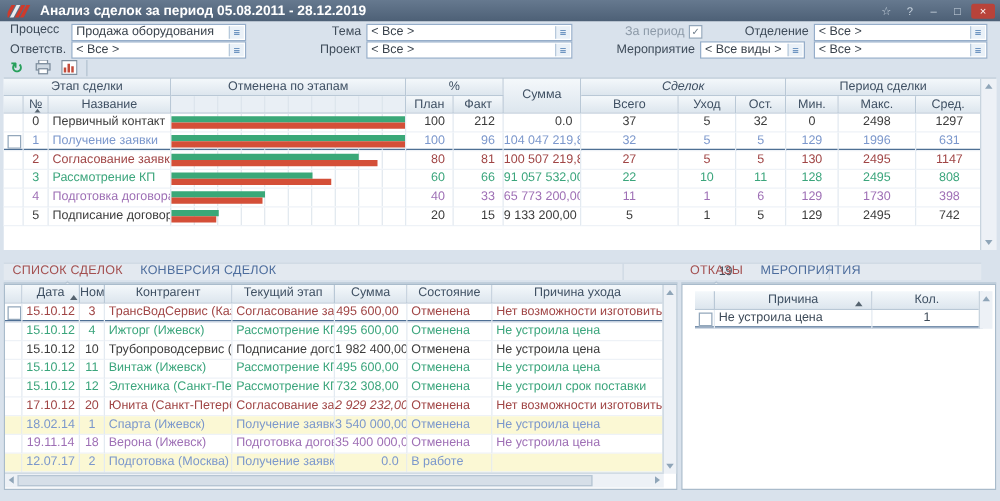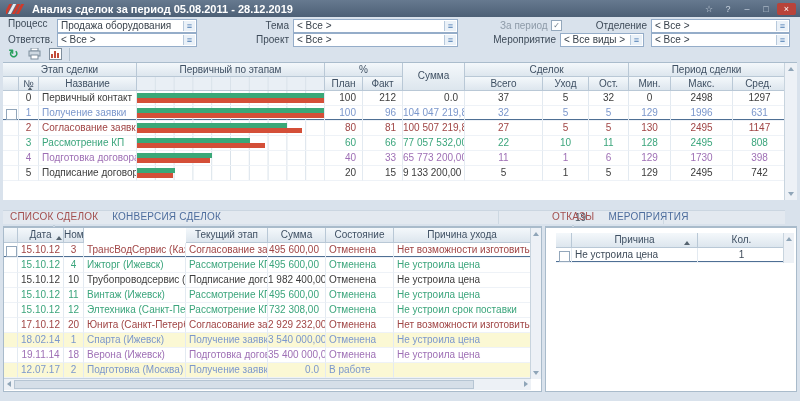--- a/index.html
+++ b/index.html
@@ -122,24 +122,24 @@
           <rect x="5" y="3" width="2" height="7" fill="#c24b3a"></rect>
           <rect x="8" y="5" width="2" height="5" fill="#c24b3a"></rect>
         </svg>
     </span>
     <span class="tsep"></span>
   </div>
 
   <div class="grid">
 
     <div class="hc" style="left:0;top:0;width:134px;">Этап сделки</div>
-    <div class="hc" style="left:134px;top:0;width:188px;">Первичный по этапам</div>
+    <div class="hc" style="left:134px;top:0;width:188px;">Отменена по этапам</div>
     <div class="hc" style="left:322px;top:0;width:78px;">%</div>
     <div class="hc tall" style="left:400px;top:0;width:62px;">Сумма</div>
-    <div class="hc" style="left:462px;top:0;width:164px;">Сделок</div>
+    <div class="hc" style="left:462px;top:0;width:164px;font-style:italic;">Сделок</div>
     <div class="hc" style="left:626px;top:0;width:156px;">Период сделки</div>
 
     <div class="hc" style="left:0;top:14px;width:16px;"></div>
     <div class="hc" style="left:16px;top:14px;width:20px;">№<span class="tri sort" style="left:8px;top:10px;"></span></div>
     <div class="hc" style="left:36px;top:14px;width:98px;">Название</div>
     <div class="hc barsbg" style="left:134px;top:14px;width:188px;background-color:#e9eff5;"></div>
     <div class="hc" style="left:322px;top:14px;width:38px;">План</div>
     <div class="hc" style="left:360px;top:14px;width:40px;">Факт</div>
     <div class="hc" style="left:462px;top:14px;width:78px;">Всего</div>
     <div class="hc" style="left:540px;top:14px;width:46px;">Уход</div>
@@ -206,21 +206,21 @@
         <div class="trow c-green">
           <div class="tc ac" style="width: 16px;"></div>
           <div class="tc ac" style="width: 20px;">3</div>
           <div class="tc al" style="width: 98px;">Рассмотрение КП</div>
           <div class="tc barsbg" style="width: 188px;">
             <div class="bar g" style="width: 112.8px; background: rgb(58, 168, 120);"></div>
             <div class="bar r" style="width: 127.84px; background: rgb(212, 79, 56);"></div>
           </div>
           <div class="tc ar" style="width: 38px;">60</div>
           <div class="tc ar" style="width: 40px;">66</div>
-          <div class="tc ar" style="width: 62px;">77 057 532,00</div>
+          <div class="tc ar" style="width: 62px;">91 057 532,00</div>
           <div class="tc ac" style="width: 78px;">22</div>
           <div class="tc ac" style="width: 46px;">10</div>
           <div class="tc ac" style="width: 40px;">11</div>
           <div class="tc ac" style="width: 42px;">128</div>
           <div class="tc ac" style="width: 62px;">2495</div>
           <div class="tc ac" style="width: 54px;">808</div>
         </div>
         <div class="trow c-purple">
           <div class="tc ac" style="width: 16px;"></div>
           <div class="tc ac" style="width: 20px;">4</div>
@@ -278,20 +278,21 @@
 
   <div class="tabs" style="left:545px;width:252px;">
     <span class="tab act">ОТКАЗЫ<span class="wedge"></span></span>
     <span class="tab inact">МЕРОПРИЯТИЯ</span>
   </div>
 
   <div class="panel" style="left:3px;width:539px;">
     <div class="bhc" style="left:0;top:0;width:14px;"></div>
     <div class="bhc" style="left:14px;top:0;width:46px;">Дата<span class="tri sort" style="left:38px;top:8px;"></span></div>
     <div class="bhc" style="left:60px;top:0;width:20px;">Ном</div>
+    <div class="bhc" style="left:80px;top:0;width:102px;">Контрагент</div>
     <div class="bhc" style="left:182px;top:0;width:82px;">Текущий этап</div>
     <div class="bhc" style="left:264px;top:0;width:58px;">Сумма</div>
     <div class="bhc" style="left:322px;top:0;width:68px;">Состояние</div>
     <div class="bhc" style="left:390px;top:0;width:137px;">Причина ухода</div>
     <div class="brows" style="top:15px;width:527px;">
         <div class="trow c-maroon cur">
           <div class="tc ac" style="width: 14px;"><span class="cbx" style="margin: 2px 0px 0px 2px;"></span></div>
           <div class="tc ac" style="width: 46px;">15.10.12</div>
           <div class="tc ac" style="width: 20px;">3</div>
           <div class="tc al" style="width: 102px;">ТрансВодСервис (Казань)</div>
@@ -339,21 +340,21 @@
           <div class="tc ar" style="width: 58px;">732 308,00</div>
           <div class="tc al" style="width: 68px;">Отменена</div>
           <div class="tc al" style="width: 137px;">Не устроил срок поставки</div>
         </div>
         <div class="trow c-maroon">
           <div class="tc ac" style="width: 14px;"></div>
           <div class="tc ac" style="width: 46px;">17.10.12</div>
           <div class="tc ac" style="width: 20px;">20</div>
           <div class="tc al" style="width: 102px;">Юнита (Санкт-Петербург)</div>
           <div class="tc al" style="width: 82px;">Согласование заявки</div>
-          <div class="tc ar" style="width: 58px;">2 929 232,00</div>
+          <div class="tc ar" style="width: 58px; font-style: italic;">2 929 232,00</div>
           <div class="tc al" style="width: 68px;">Отменена</div>
           <div class="tc al" style="width: 137px;">Нет возможности изготовить</div>
         </div>
         <div class="trow c-blue hl">
           <div class="tc ac" style="width: 14px;"></div>
           <div class="tc ac" style="width: 46px;">18.02.14</div>
           <div class="tc ac" style="width: 20px;">1</div>
           <div class="tc al" style="width: 102px;">Спарта (Ижевск)</div>
           <div class="tc al" style="width: 82px;">Получение заявки</div>
           <div class="tc ar" style="width: 58px;">3 540 000,00</div>

